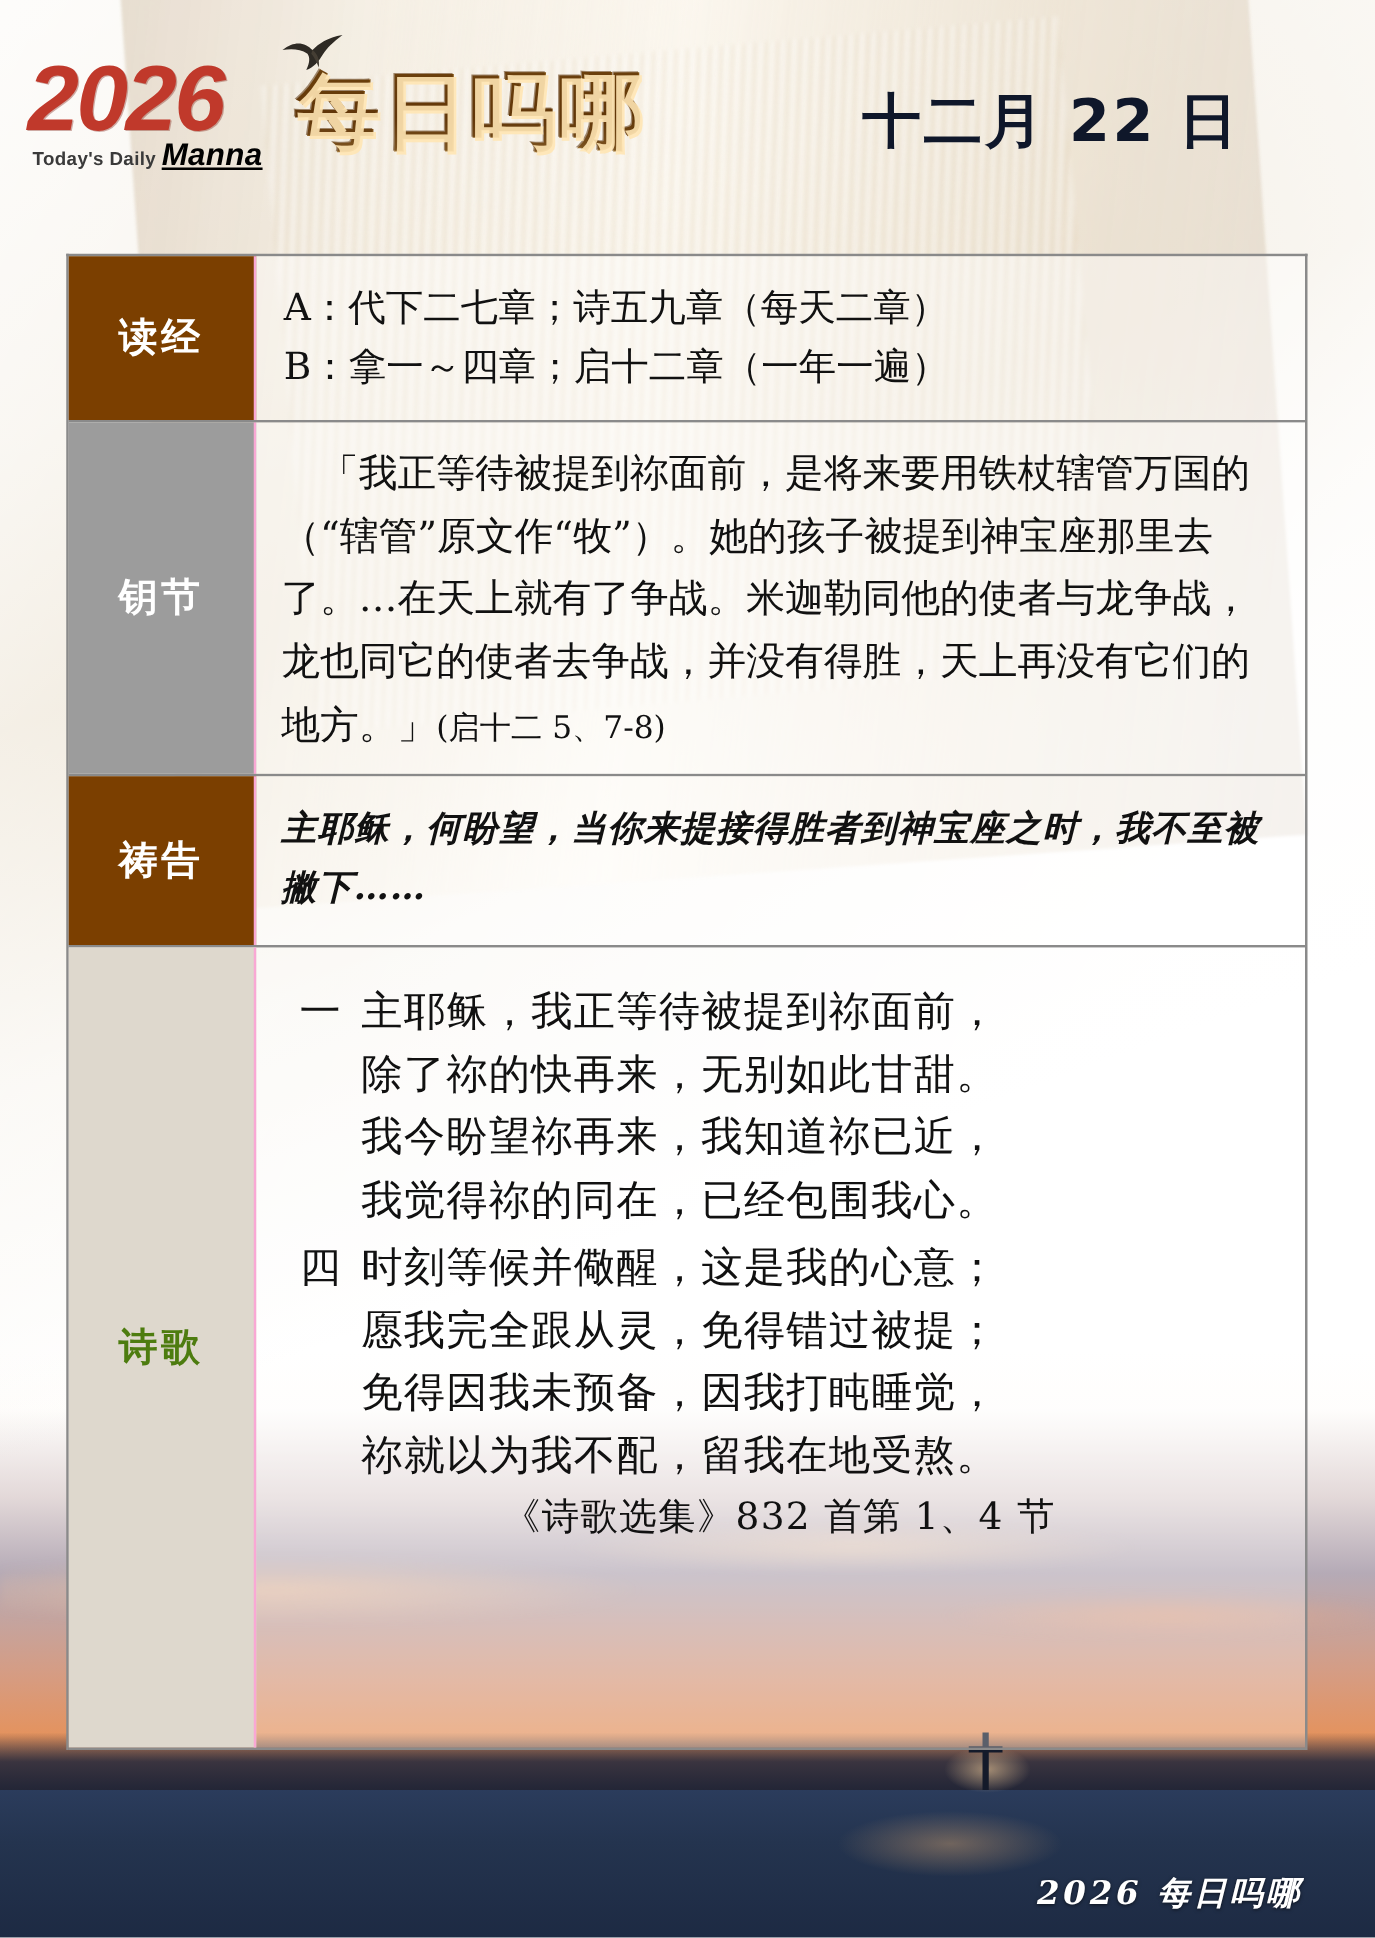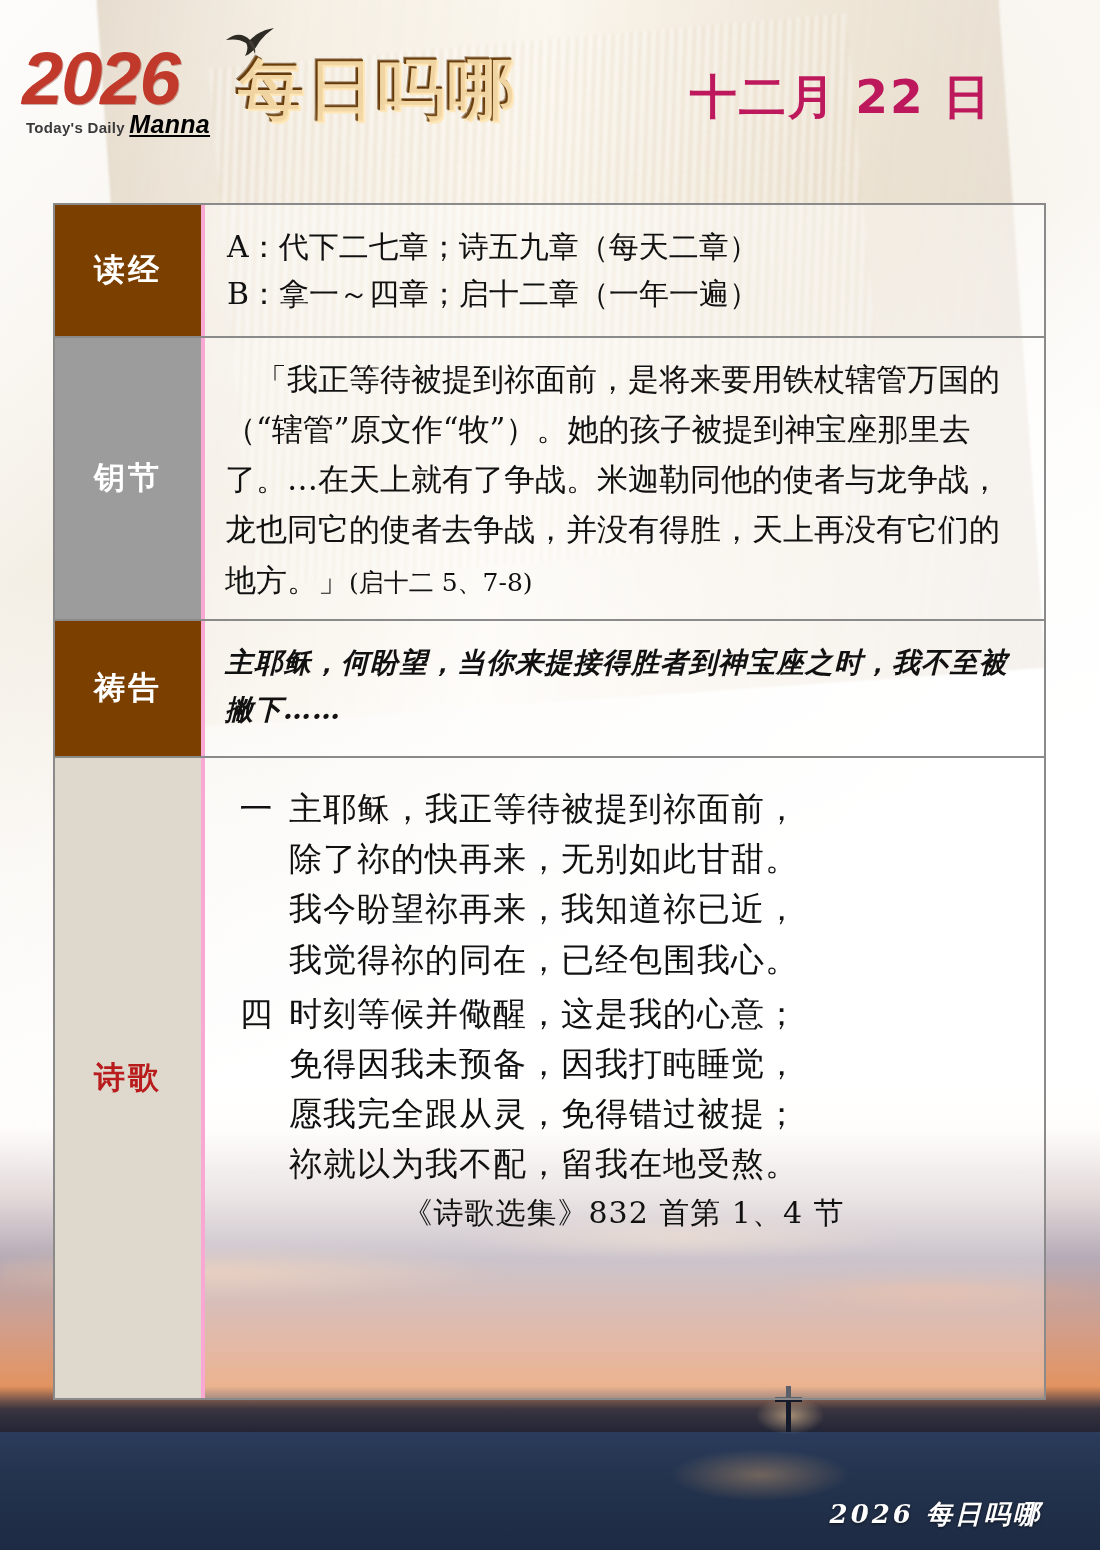--- a/index.html
+++ b/index.html
@@ -203,21 +203,21 @@
     width: 60px;
     height: 40px;
   }
   .date-title {
     position: absolute;
     right: 108px;
     top: 66px;
     font-family: "DejaVu Sans", sans-serif;
     font-size: 47px;
     font-weight: 700;
-    color: #be185d;
+    color: #0f172a;
     letter-spacing: 2px;
     white-space: nowrap;
     text-align: right;
   }
 
   
   .sheet {
     position: absolute;
     left: 53px;
     top: 203px;
@@ -237,28 +237,28 @@
     flex: 0 0 150px;
     box-sizing: border-box;
     display: flex;
     align-items: center;
     justify-content: center;
     font-family: "DejaVu Serif", serif;
     font-weight: 700;
     font-size: 31px;
     letter-spacing: 3px;
     color: #ffffff;
-    border-right: 4px solid #f9a8d4;
+    border-right: 2px solid #f9a8d4;
     padding: 6px 0;
   }
   .label-brown { background: #7b3f00; }
   .label-gray  { background: #9c9c9c; }
   .label-beige {
     background: #ded8cd;
-    color: #b91c1c;
+    color: #4d7c0f;
   }
   .content-cell {
     flex: 1 1 auto;
     box-sizing: border-box;
     padding: 16px 22px 16px 20px;
     background: rgba(255,255,255,0.55);
   }
 
   
   .row-reading .content-cell {
@@ -431,22 +431,22 @@
             <div class="hymn-line">除了祢的快再来，无别如此甘甜。</div>
             <div class="hymn-line">我今盼望祢再来，我知道祢已近，</div>
             <div class="hymn-line">我觉得祢的同在，已经包围我心。</div>
           </div>
         </div>
 
         <div class="stanza">
           <div class="stanza-num">四</div>
           <div class="stanza-lines">
             <div class="hymn-line">时刻等候并儆醒，这是我的心意；</div>
+            <div class="hymn-line">愿我完全跟从灵，免得错过被提；</div>
             <div class="hymn-line">免得因我未预备，因我打盹睡觉，</div>
-            <div class="hymn-line">愿我完全跟从灵，免得错过被提；</div>
             <div class="hymn-line">祢就以为我不配，留我在地受熬。</div>
           </div>
         </div>
 
         <div class="hymn-source">《诗歌选集》832 首第 1、4 节</div>
       </div>
     </div>
 
   </div>
 

